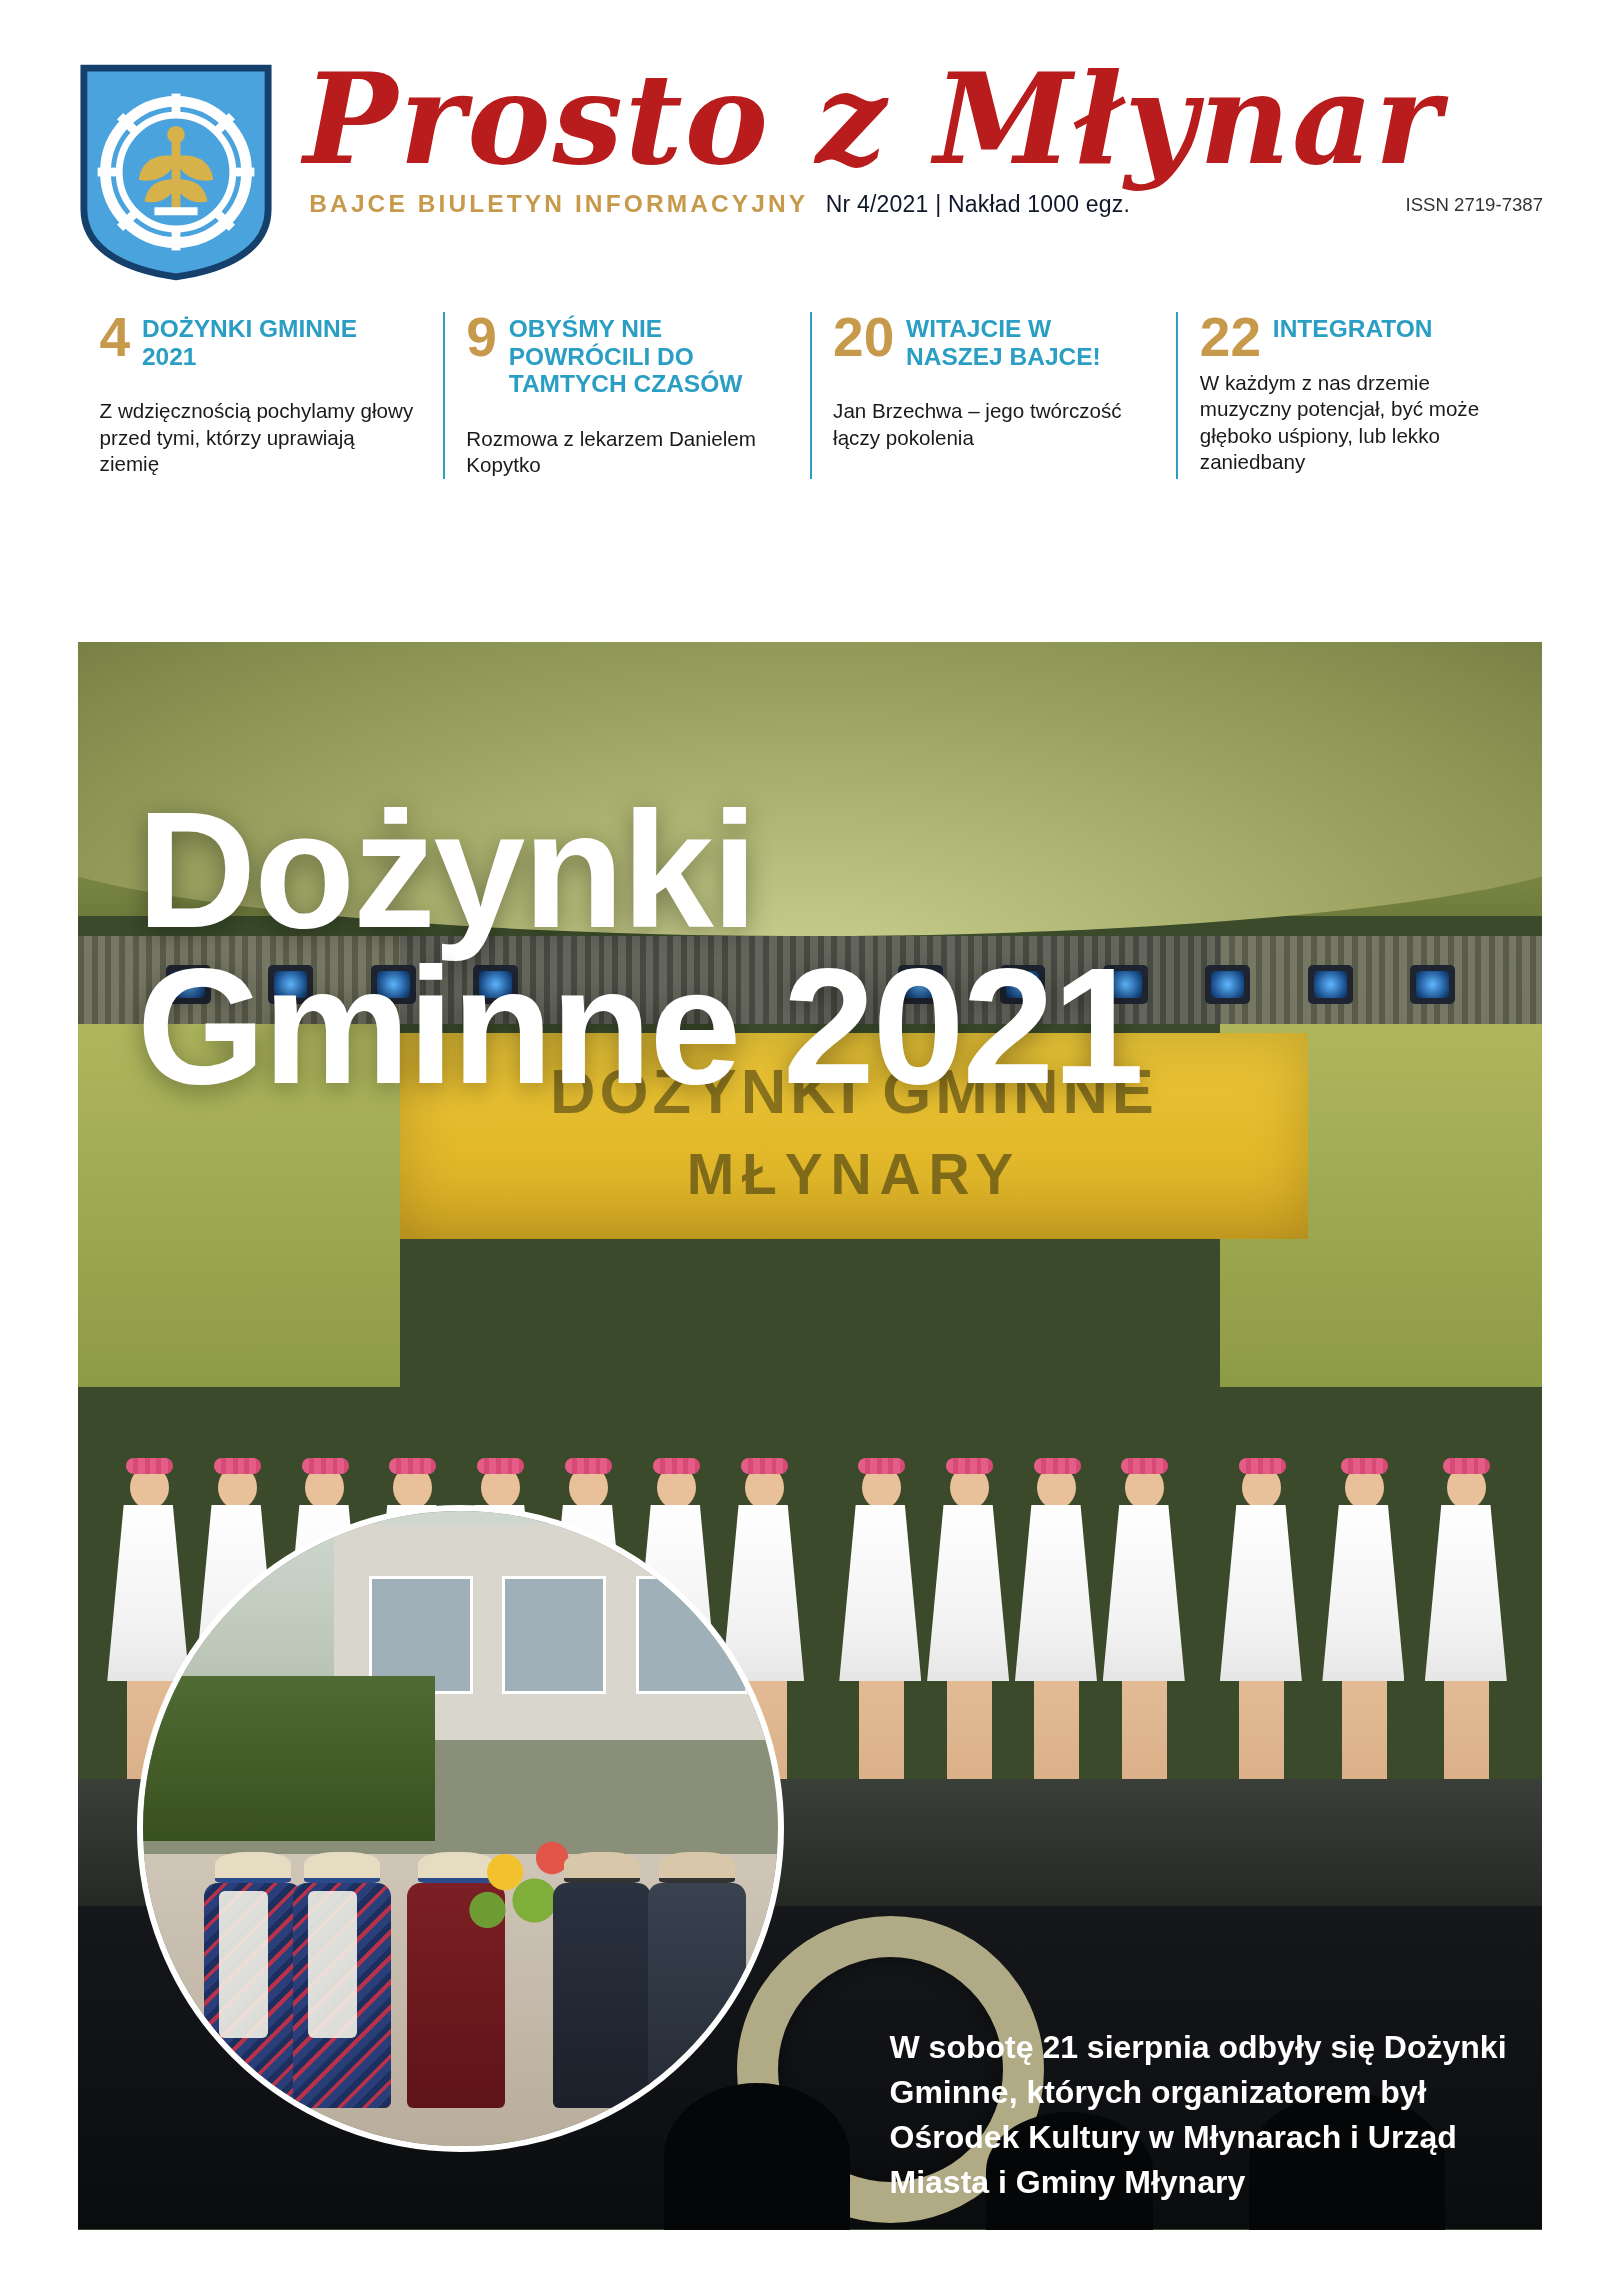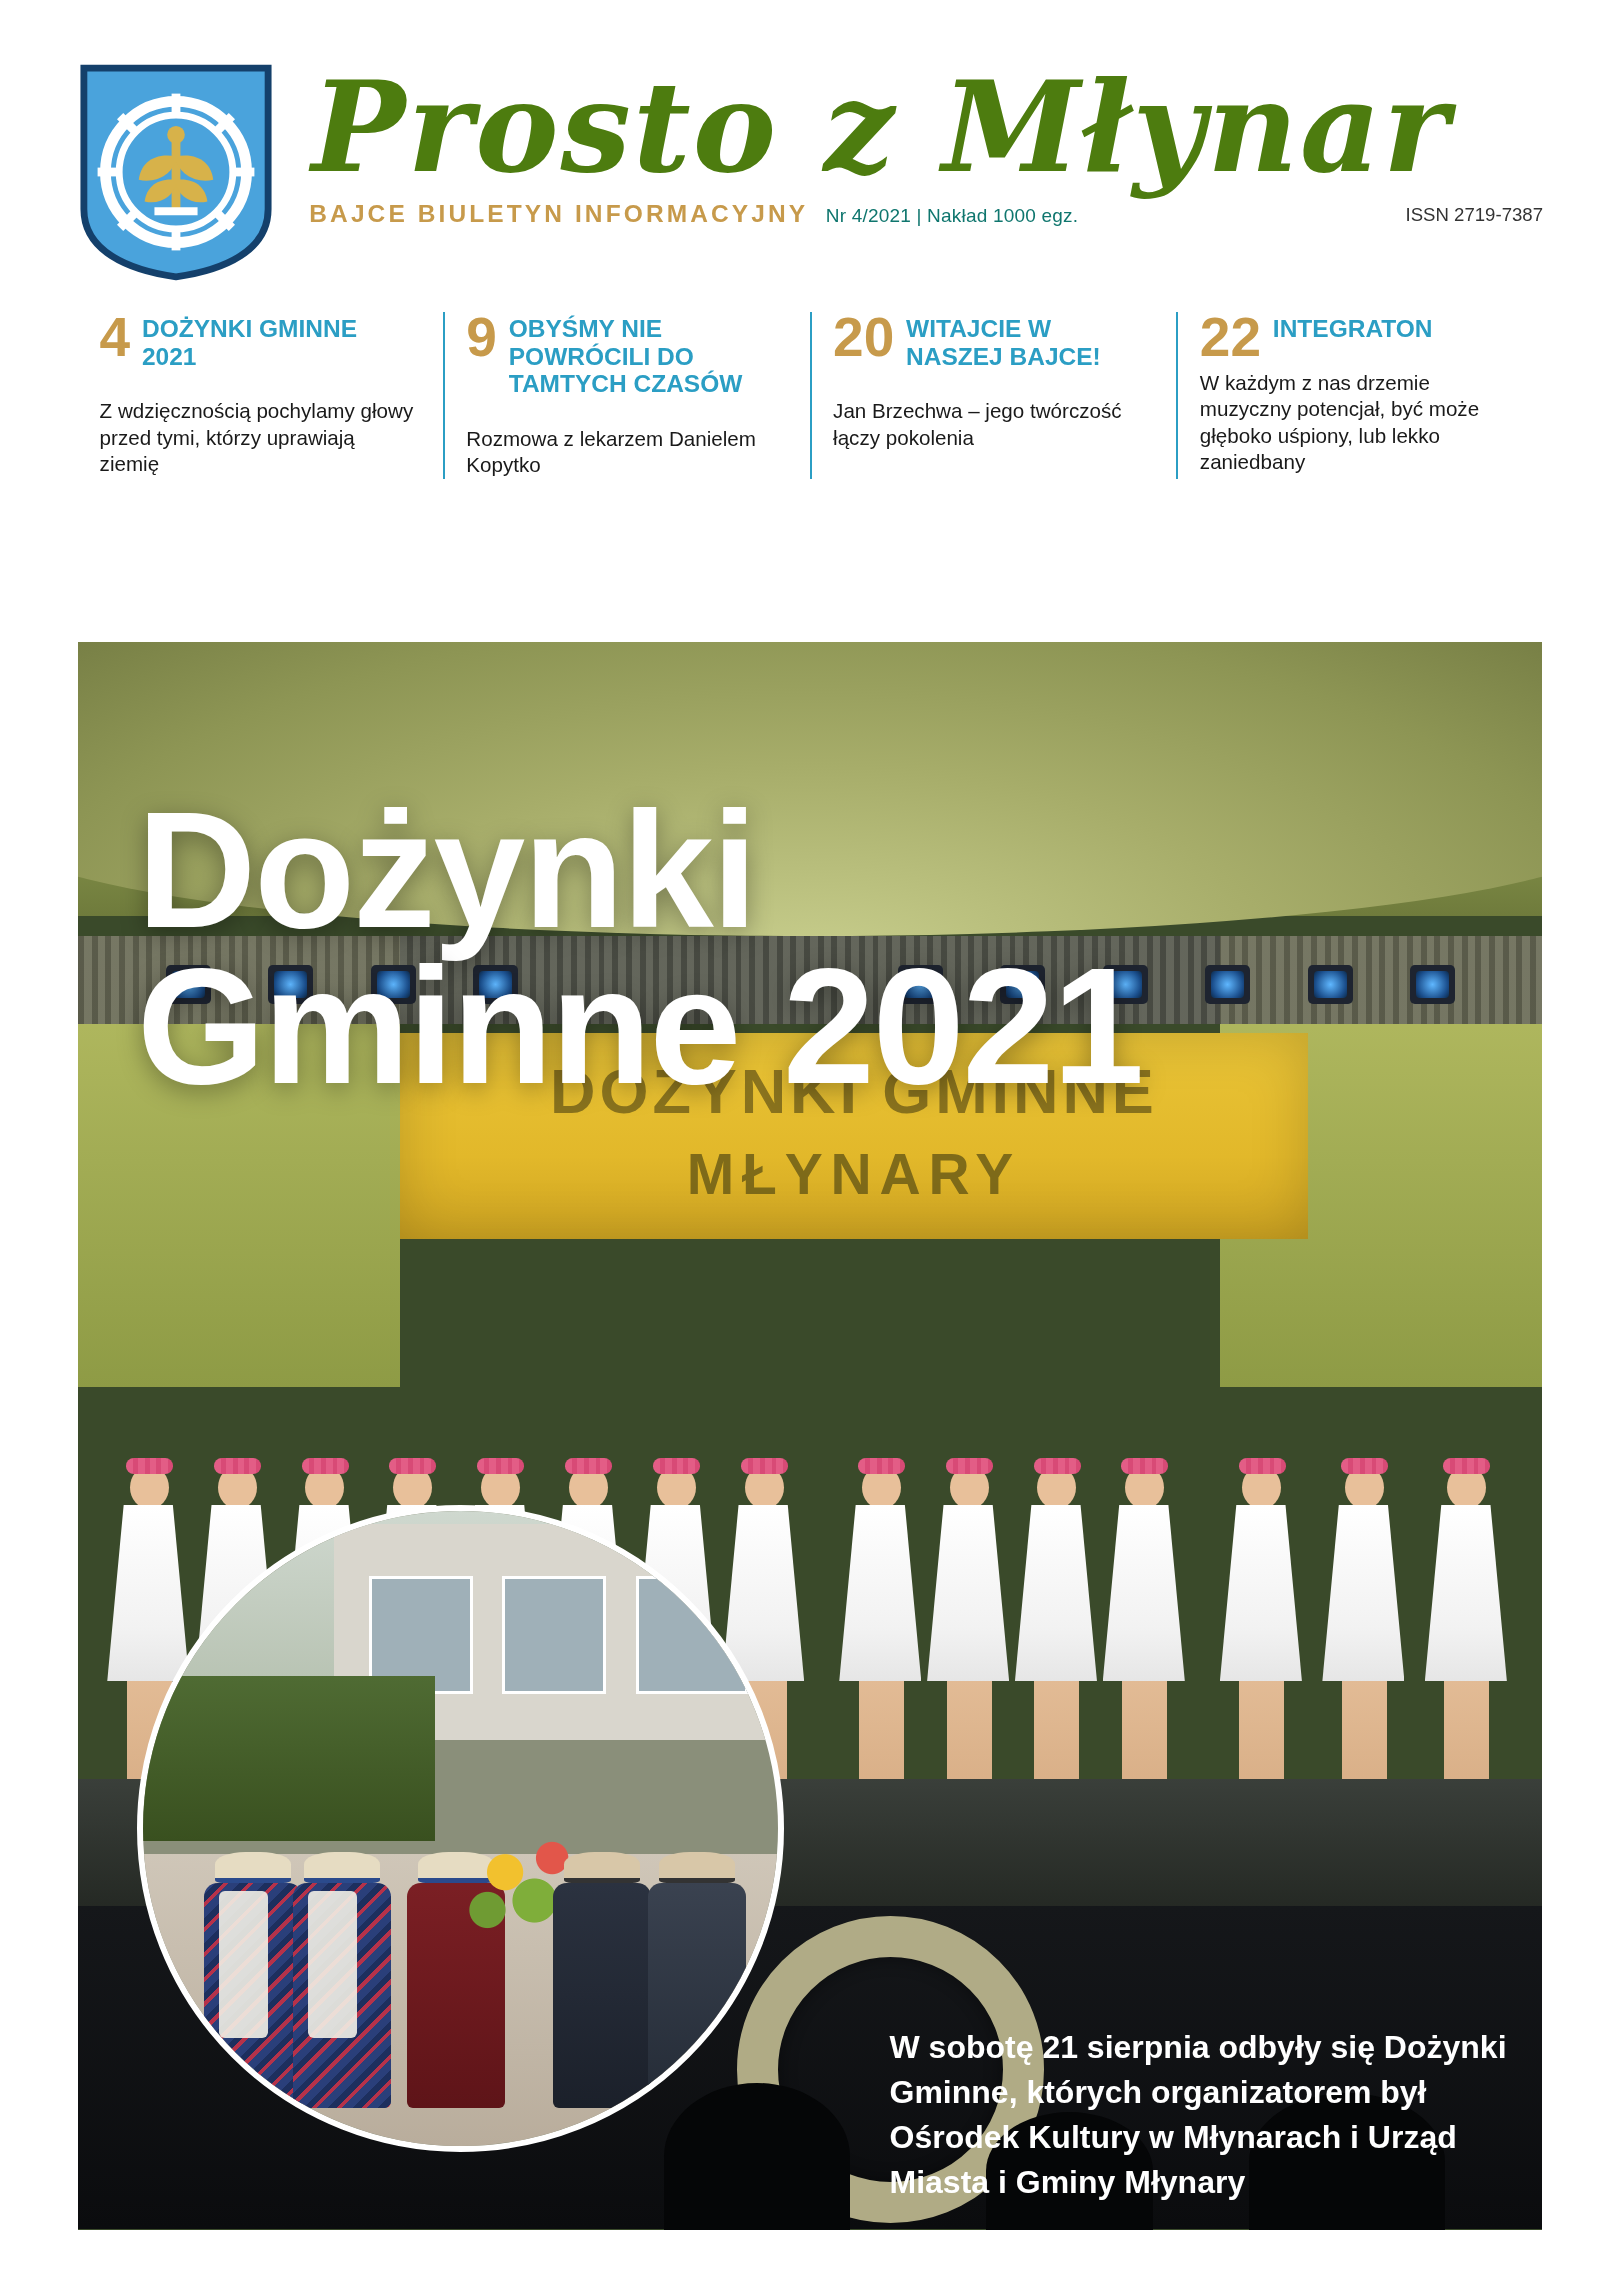--- a/index.html
+++ b/index.html
@@ -38,42 +38,42 @@
     margin-left: 23.5px;
     flex: 1 1 auto;
     position: relative;
   }
   .logotype {
     font-family: "DejaVu Serif", serif;
     font-style: italic;
     font-weight: bold;
     font-size: 125px;
     line-height: 1.04;
-    color: #4d7c0f;
+    color: #b91c1c;
     letter-spacing: 2px;
     white-space: nowrap;
-    margin: 8px;
+    margin: 0;
     padding-left: 5.9px;
   }
   .subline {
     display: flex;
     align-items: baseline;
     gap: 17.6px;
     padding-left: 11.8px;
     margin-top: 5.9px;
   }
   .sub-main {
     font-size: 24.5px;
     font-weight: bold;
     letter-spacing: 3.1px;
     color: #c79a4b;
   }
   .sub-issue {
-    font-size: 19px;
-    color: #0f766e;
+    font-size: 23px;
+    color: #0f172a;
     letter-spacing: 0.2px;
   }
   .sub-issn {
     position: absolute;
     right: 0;
     bottom: 2px;
     font-size: 18.6px;
     color: #333;
   }
 

